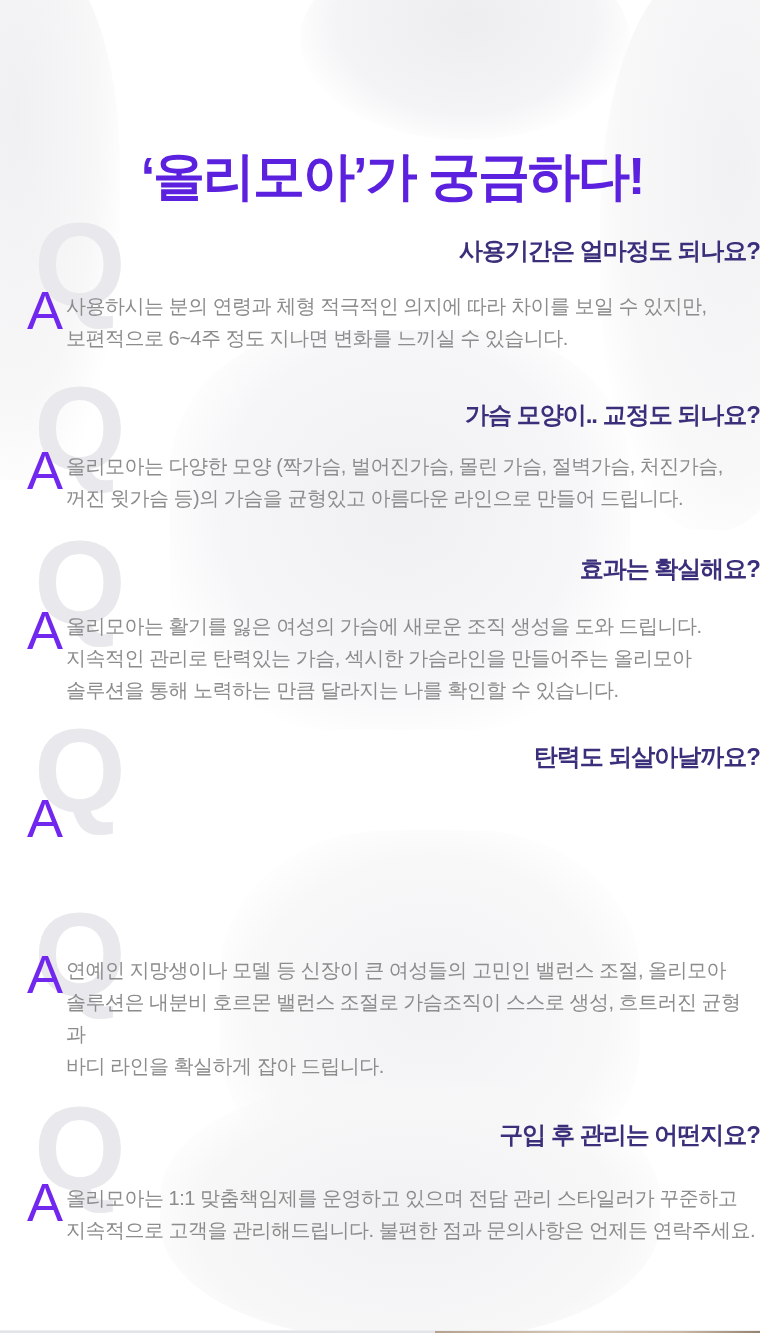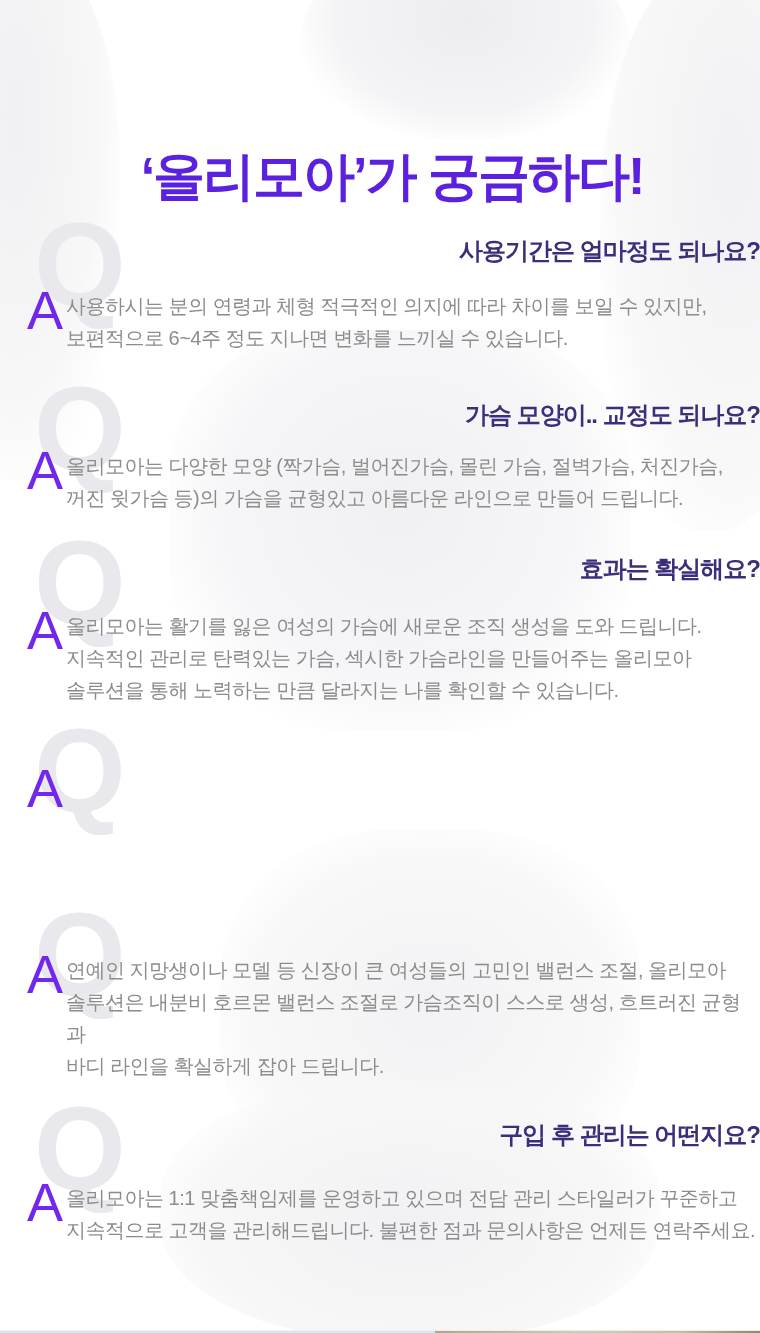--- a/index.html
+++ b/index.html
@@ -115,20 +115,21 @@
   <div class="answer-row" style="margin-top:22px">
     <span class="a-letter">A</span>
     <p class="answer">올리모아는 활기를 잃은 여성의 가슴에 새로운 조직 생성을 도와 드립니다.
 지속적인 관리로 탄력있는 가슴, 섹시한 가슴라인을 만들어주는 올리모아
 솔루션을 통해 노력하는 만큼 달라지는 나를 확인할 수 있습니다.</p>
   </div>
 </section>
 
 <section class="faq-item" style="top:742px">
   <div class="q-mark">Q</div>
+  <h3 class="question">탄력도 되살아날까요?</h3>
   <div class="answer-row" style="margin-top:22px">
     <span class="a-letter">A</span>
   </div>
 </section>
 
 <section class="faq-item" style="top:926px">
   <div class="q-mark">Q</div>
   <div class="answer-row" style="margin-top:24px">
     <span class="a-letter">A</span>
     <p class="answer">연예인 지망생이나 모델 등 신장이 큰 여성들의 고민인 밸런스 조절, 올리모아

